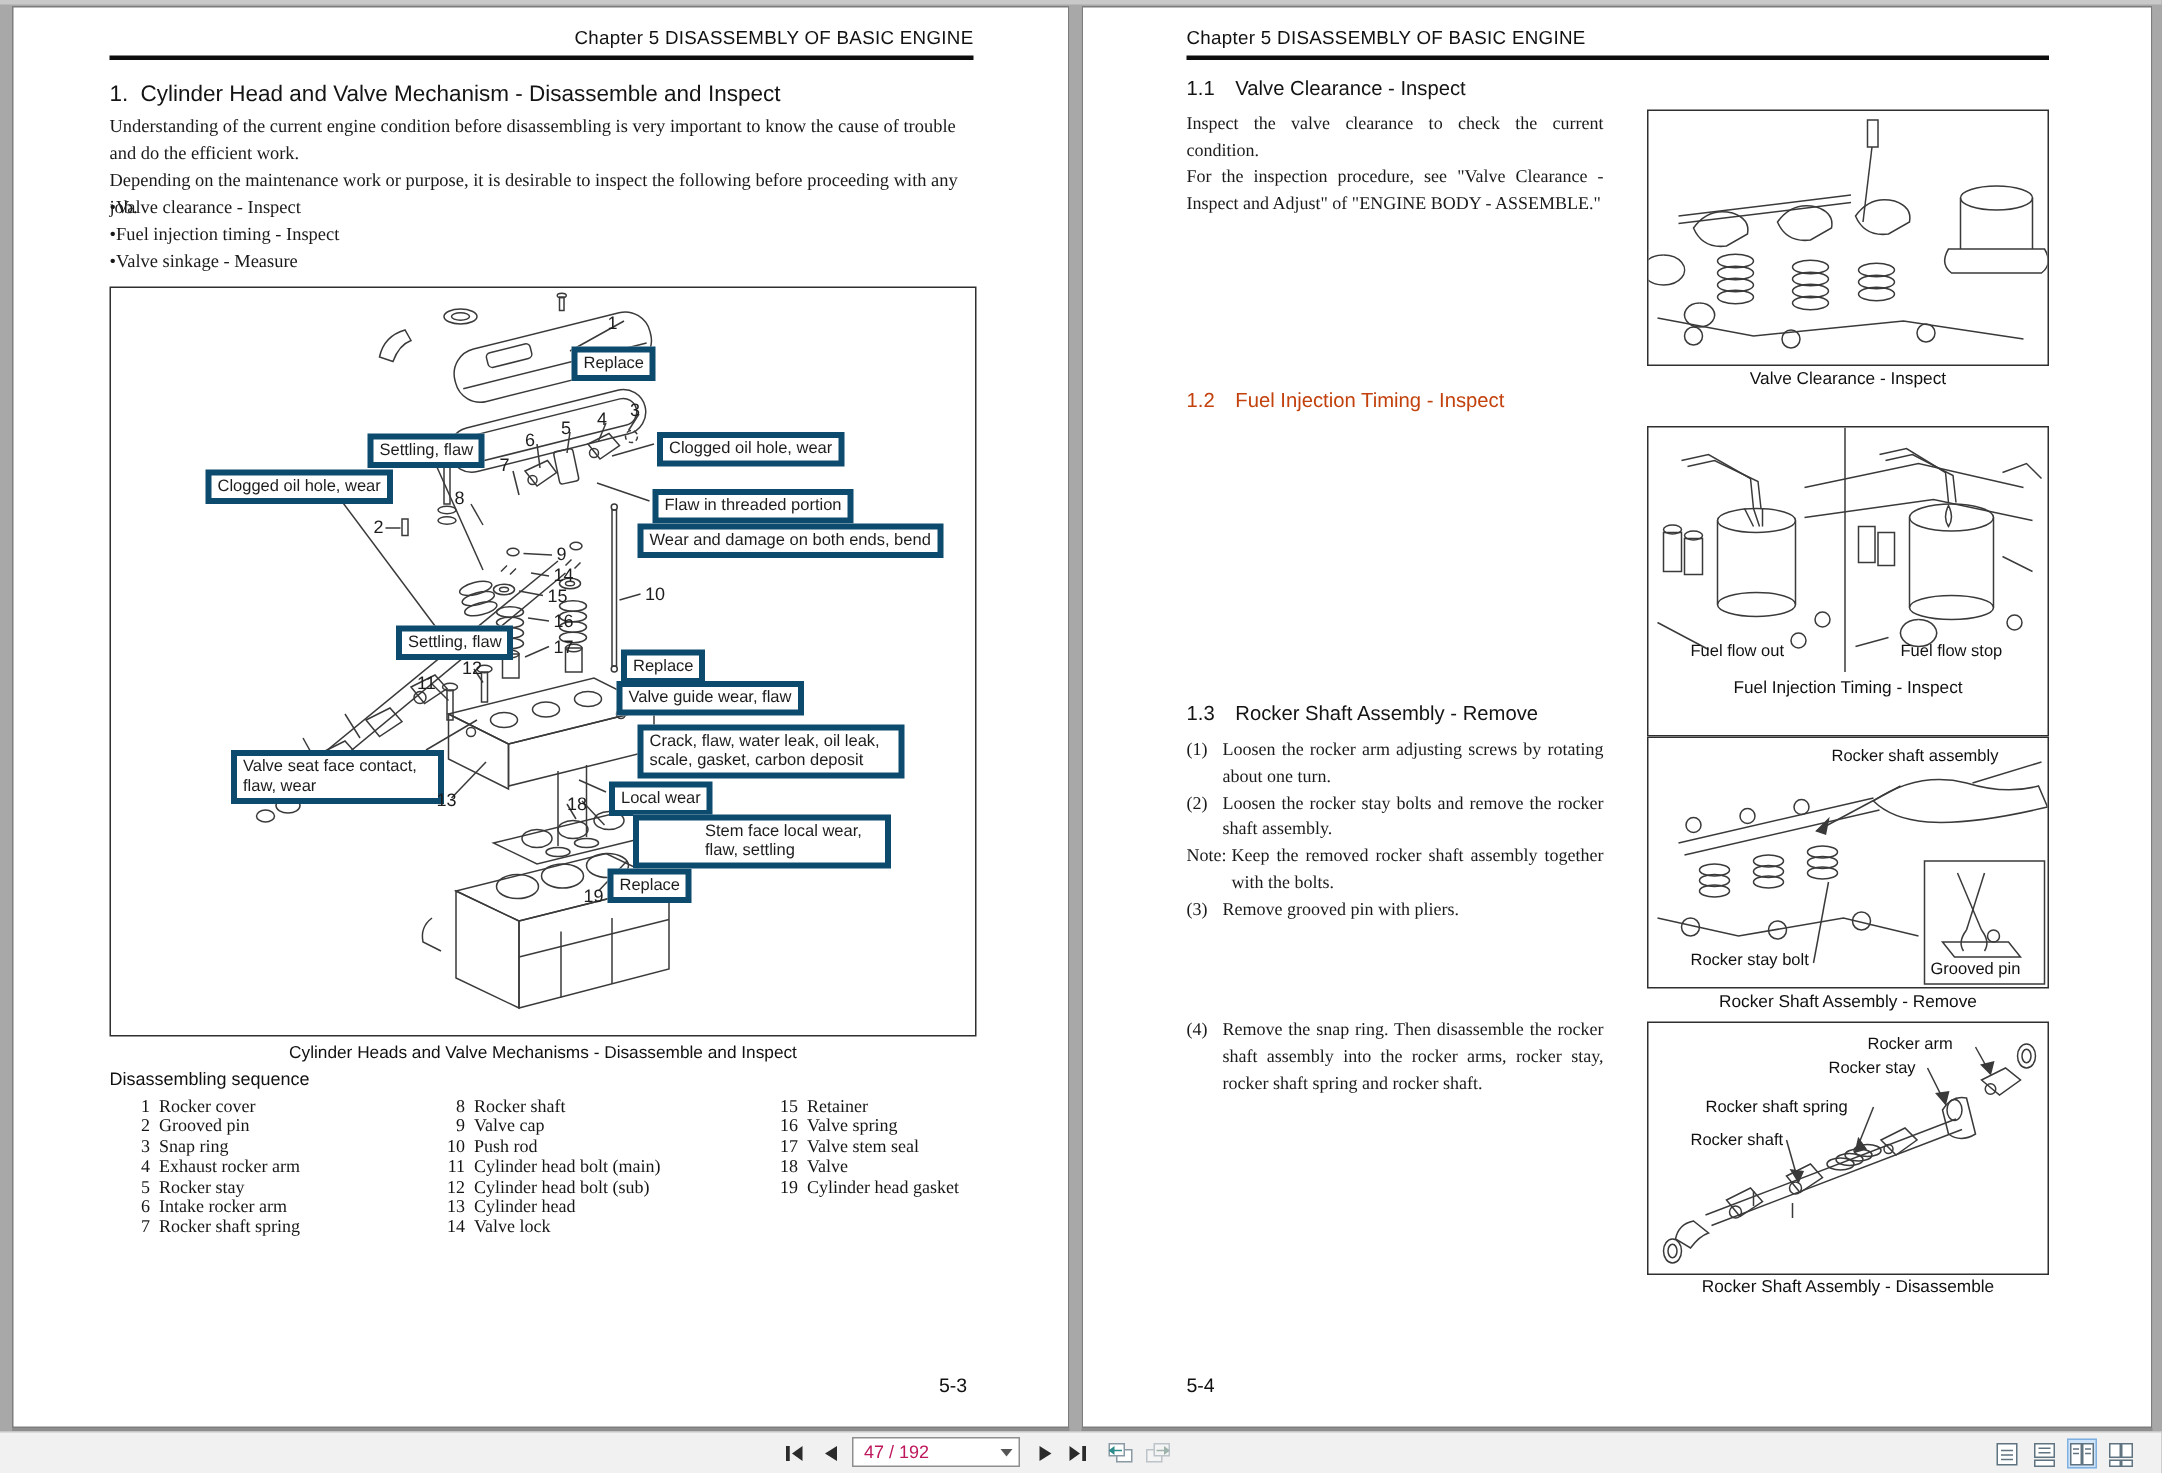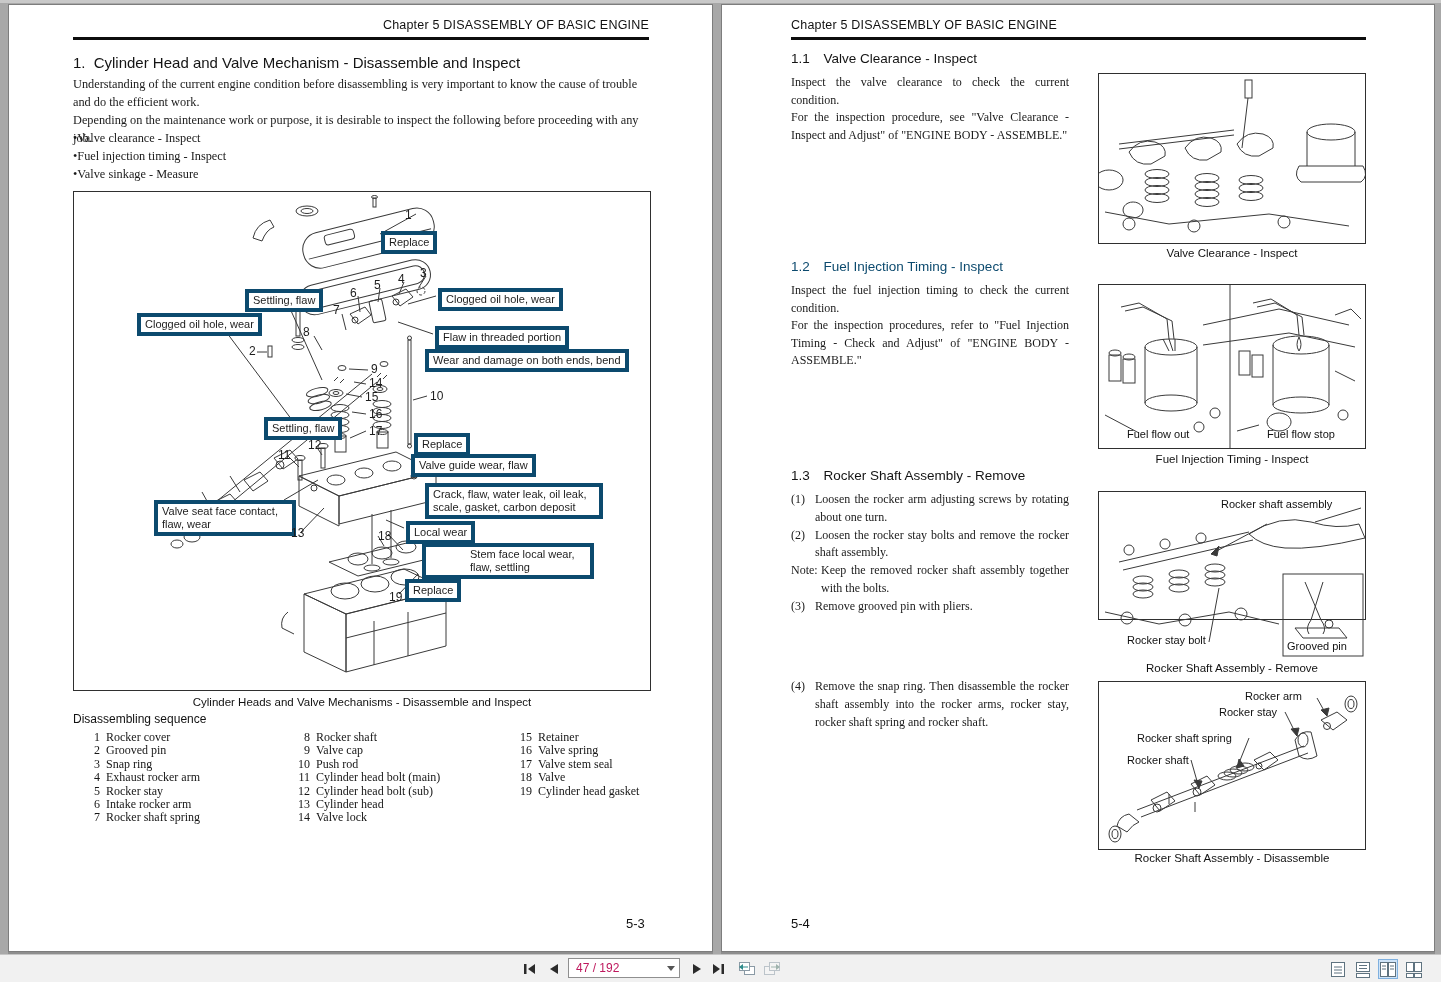--- a/index.html
+++ b/index.html
@@ -317,30 +317,26 @@
           <circle cx="30" cy="150" r="6"></circle>
             <circle cx="95" cy="152" r="6"></circle>
             <circle cx="185" cy="148" r="6"></circle>
           <path d="M10,96 a14,10 0 1,0 0.1,0"></path>
             <path d="M34,128 a10,8 0 1,0 0.1,0"></path>
         </g>
       </svg>
     </div>
     <div class="figcap" style="left:376px;top:242px;width:268px;">Valve Clearance - Inspect</div>
 
-    <div class="abs" style="left:69px;top:254px;font-size:13.5px;color:#0c4a6e;">
+    <div class="abs" style="left:69px;top:254px;font-size:13.5px;color:#c2410c;">
       <span>1.2</span>
       <span style="margin-left:10px;">Fuel Injection Timing - Inspect</span>
     </div>
-    <div class="abs serif" style="left:69px;top:277px;width:278px;font-size:12px;line-height:17.6px;color:#1a1a1a;">
-      <div class="jt">Inspect the fuel injection timing to check the current condition.</div>
-      <div class="jt">For the inspection procedures, refer to "Fuel Injection Timing - Check and Adjust" of "ENGINE BODY - ASSEMBLE."</div>
-    </div>
-
-    <div class="figframe" style="left:376px;top:279px;width:268px;height:165px;">
+
+    <div class="figframe" style="left:376px;top:279px;width:268px;height:207px;">
       <svg width="266" height="163" viewBox="0 0 266 163">
         <g class="lineart">
           <line x1="131" y1="0" x2="131" y2="163"></line>
 
           <ellipse cx="72" cy="62" rx="26" ry="8"></ellipse>
             <line x1="46" y1="62" x2="46" y2="118"></line>
             <line x1="98" y1="62" x2="98" y2="118"></line>
             <ellipse cx="72" cy="118" rx="26" ry="8"></ellipse>
           <polyline points="70,54 68,34 40,18 22,22"></polyline>
             <polyline points="75,54 73,36 44,22 26,26"></polyline>
@@ -398,21 +394,21 @@
           <span class="tx">Remove grooved pin with pliers.</span>
         </div>
     </div>
     <div class="abs serif" style="left:69px;top:673px;width:278px;font-size:12px;line-height:17.8px;color:#1a1a1a;">
       <div class="step">
           <span class="mk">(4)</span>
           <span class="tx">Remove the snap ring. Then disassemble the rocker shaft assembly into the rocker arms, rocker stay, rocker shaft spring and rocker shaft.</span>
         </div>
     </div>
 
-    <div class="figframe" style="left:376px;top:486px;width:268px;height:129px;">
+    <div class="figframe" style="left:376px;top:486px;width:268px;height:168px;">
       <svg width="266" height="166" viewBox="0 0 266 166">
         <g class="lineart">
           <line x1="168" y1="32" x2="112" y2="62"></line>
             <path d="M112,62 l8,-8 -2,10 z" fill="#3a3a3a"></path>
           <path d="M150,42 q30,-20 62,-12 q26,8 48,2 l6,14 q-50,12 -80,10 q-24,-2 -36,-14 z"></path>
           <line x1="216" y1="30" x2="262" y2="16"></line>
           <line x1="20" y1="70" x2="150" y2="40"></line>
             <line x1="24" y1="78" x2="154" y2="48"></line>
           <g>
               <ellipse cx="44" cy="88" rx="10" ry="4"></ellipse>

